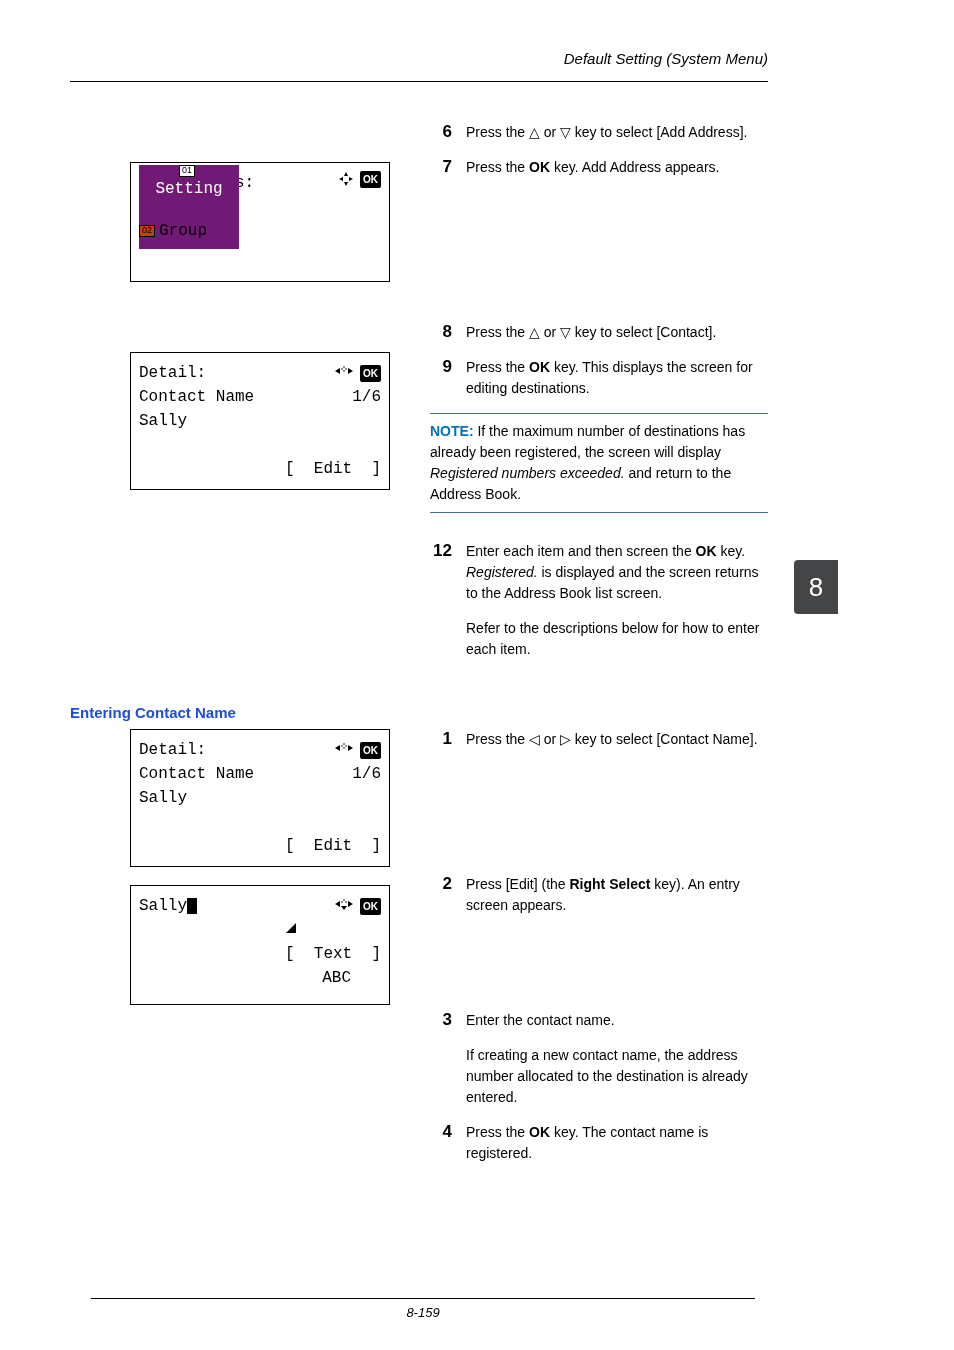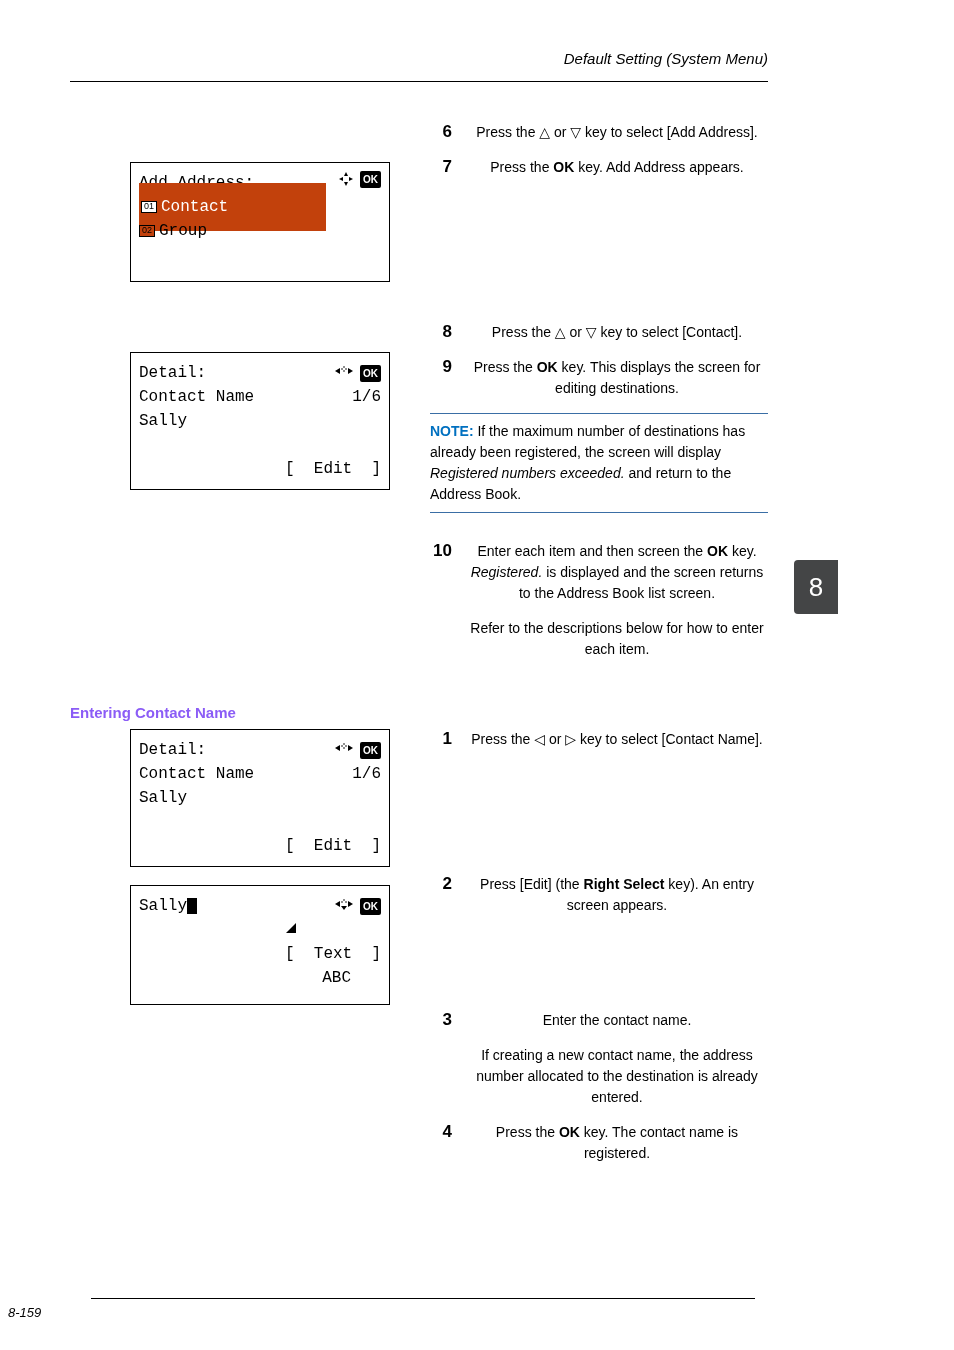--- a/index.html
+++ b/index.html
@@ -51,23 +51,24 @@
   }
   .lcd .row {
     white-space: pre;
     display: flex;
     align-items: center;
     height: 24px;
   }
   .lcd .highlight-item {
     display: inline-flex;
     align-items: center;
-    background: #c2410c;
+    background: #701a75;
     color: #fff;
     padding: 0 2px;
+    flex-direction: column;
   }
   .numbox {
     display: inline-flex;
     align-items: center;
     justify-content: center;
     border: 1px solid currentColor;
     font-size: 9px;
     width: 16px;
     height: 12px;
     margin-right: 4px;
@@ -99,35 +100,34 @@
   }
   .step-num {
     font-weight: bold;
     min-width: 22px;
     text-align: right;
     font-size: 17px;
   }
   .step-body {
     flex: 1;
     line-height: 1.5;
-    text-align: center;
   }
   .note-block {
     border-top: 1px solid #3a6ea5;
     border-bottom: 1px solid #3a6ea5;
     padding: 7px 0;
     margin: 14px 0 28px 0;
     line-height: 1.5;
   }
   .note-label {
     color: #0070c0;
     font-weight: bold;
   }
   .subheading {
-    color: #8b5cf6;
+    color: #1d4ed8;
     font-weight: bold;
     font-size: 15px;
     margin-bottom: 8px;
   }
   .tabbox {
     position: absolute;
     right: 0;
     top: 560px;
     width: 44px;
     height: 54px;
@@ -137,21 +137,21 @@
     align-items: center;
     justify-content: center;
     font-size: 26px;
     border-top-left-radius: 4px;
     border-bottom-left-radius: 4px;
   }
   .footer {
     position: absolute;
     bottom: 30px;
     left: 8px; right: 0;
-    text-align: left;
+    text-align: center;
   }
   .footer-line {
     border-top: 1px solid #000;
     width: 80%;
     margin: 0 auto 6px auto;
   }
   .footer-text {
     font-style: italic;
     font-size: 13px;
   }
@@ -188,21 +188,21 @@
                 <polygon points="0,7 4,5 4,9" fill="#000"></polygon>
                 <polygon points="14,7 10,5 10,9" fill="#000"></polygon>
               </svg>
           </span>
           <span class="ok-badge">OK</span>
         </div>
         <div class="row"><span>Add Address:</span></div>
         <div class="row">
           <span class="highlight-item">
             <span class="numbox">01</span>
-            <span>Contact</span>&nbsp;&nbsp;&nbsp;&nbsp;&nbsp;&nbsp;&nbsp;&nbsp;&nbsp;
+            <span>Setting</span>&nbsp;&nbsp;&nbsp;&nbsp;&nbsp;&nbsp;&nbsp;&nbsp;&nbsp;
           </span>
         </div>
         <div class="row">
           <span class="numbox">02</span>
           <span>Group</span>
         </div>
         <div class="row"></div>
       </div>
     </div>
     <div class="right-col">
@@ -254,21 +254,21 @@
       <div class="step">
         <div class="step-num">9</div>
         <div class="step-body">
           <span>Press the </span><b>OK</b><span> key. This displays the screen for editing destinations.</span>
         </div>
       </div>
       <div class="note-block">
         <span class="note-label">NOTE:</span><span> If the maximum number of destinations has already been registered, the screen will display </span><i>Registered numbers exceeded.</i><span> and return to the Address Book.</span>
       </div>
       <div class="step">
-        <div class="step-num">10</div>
+        <div class="step-num">12</div>
         <div class="step-body">
           <span>Enter each item and then screen the </span><b>OK</b><span> key. </span><i>Registered.</i><span> is displayed and the screen returns to the Address Book list screen.</span>
           <div style="height:14px;"></div>
           <span>Refer to the descriptions below for how to enter each item.</span>
         </div>
       </div>
     </div>
   </div>
 
   <div style="margin-top:30px;">

